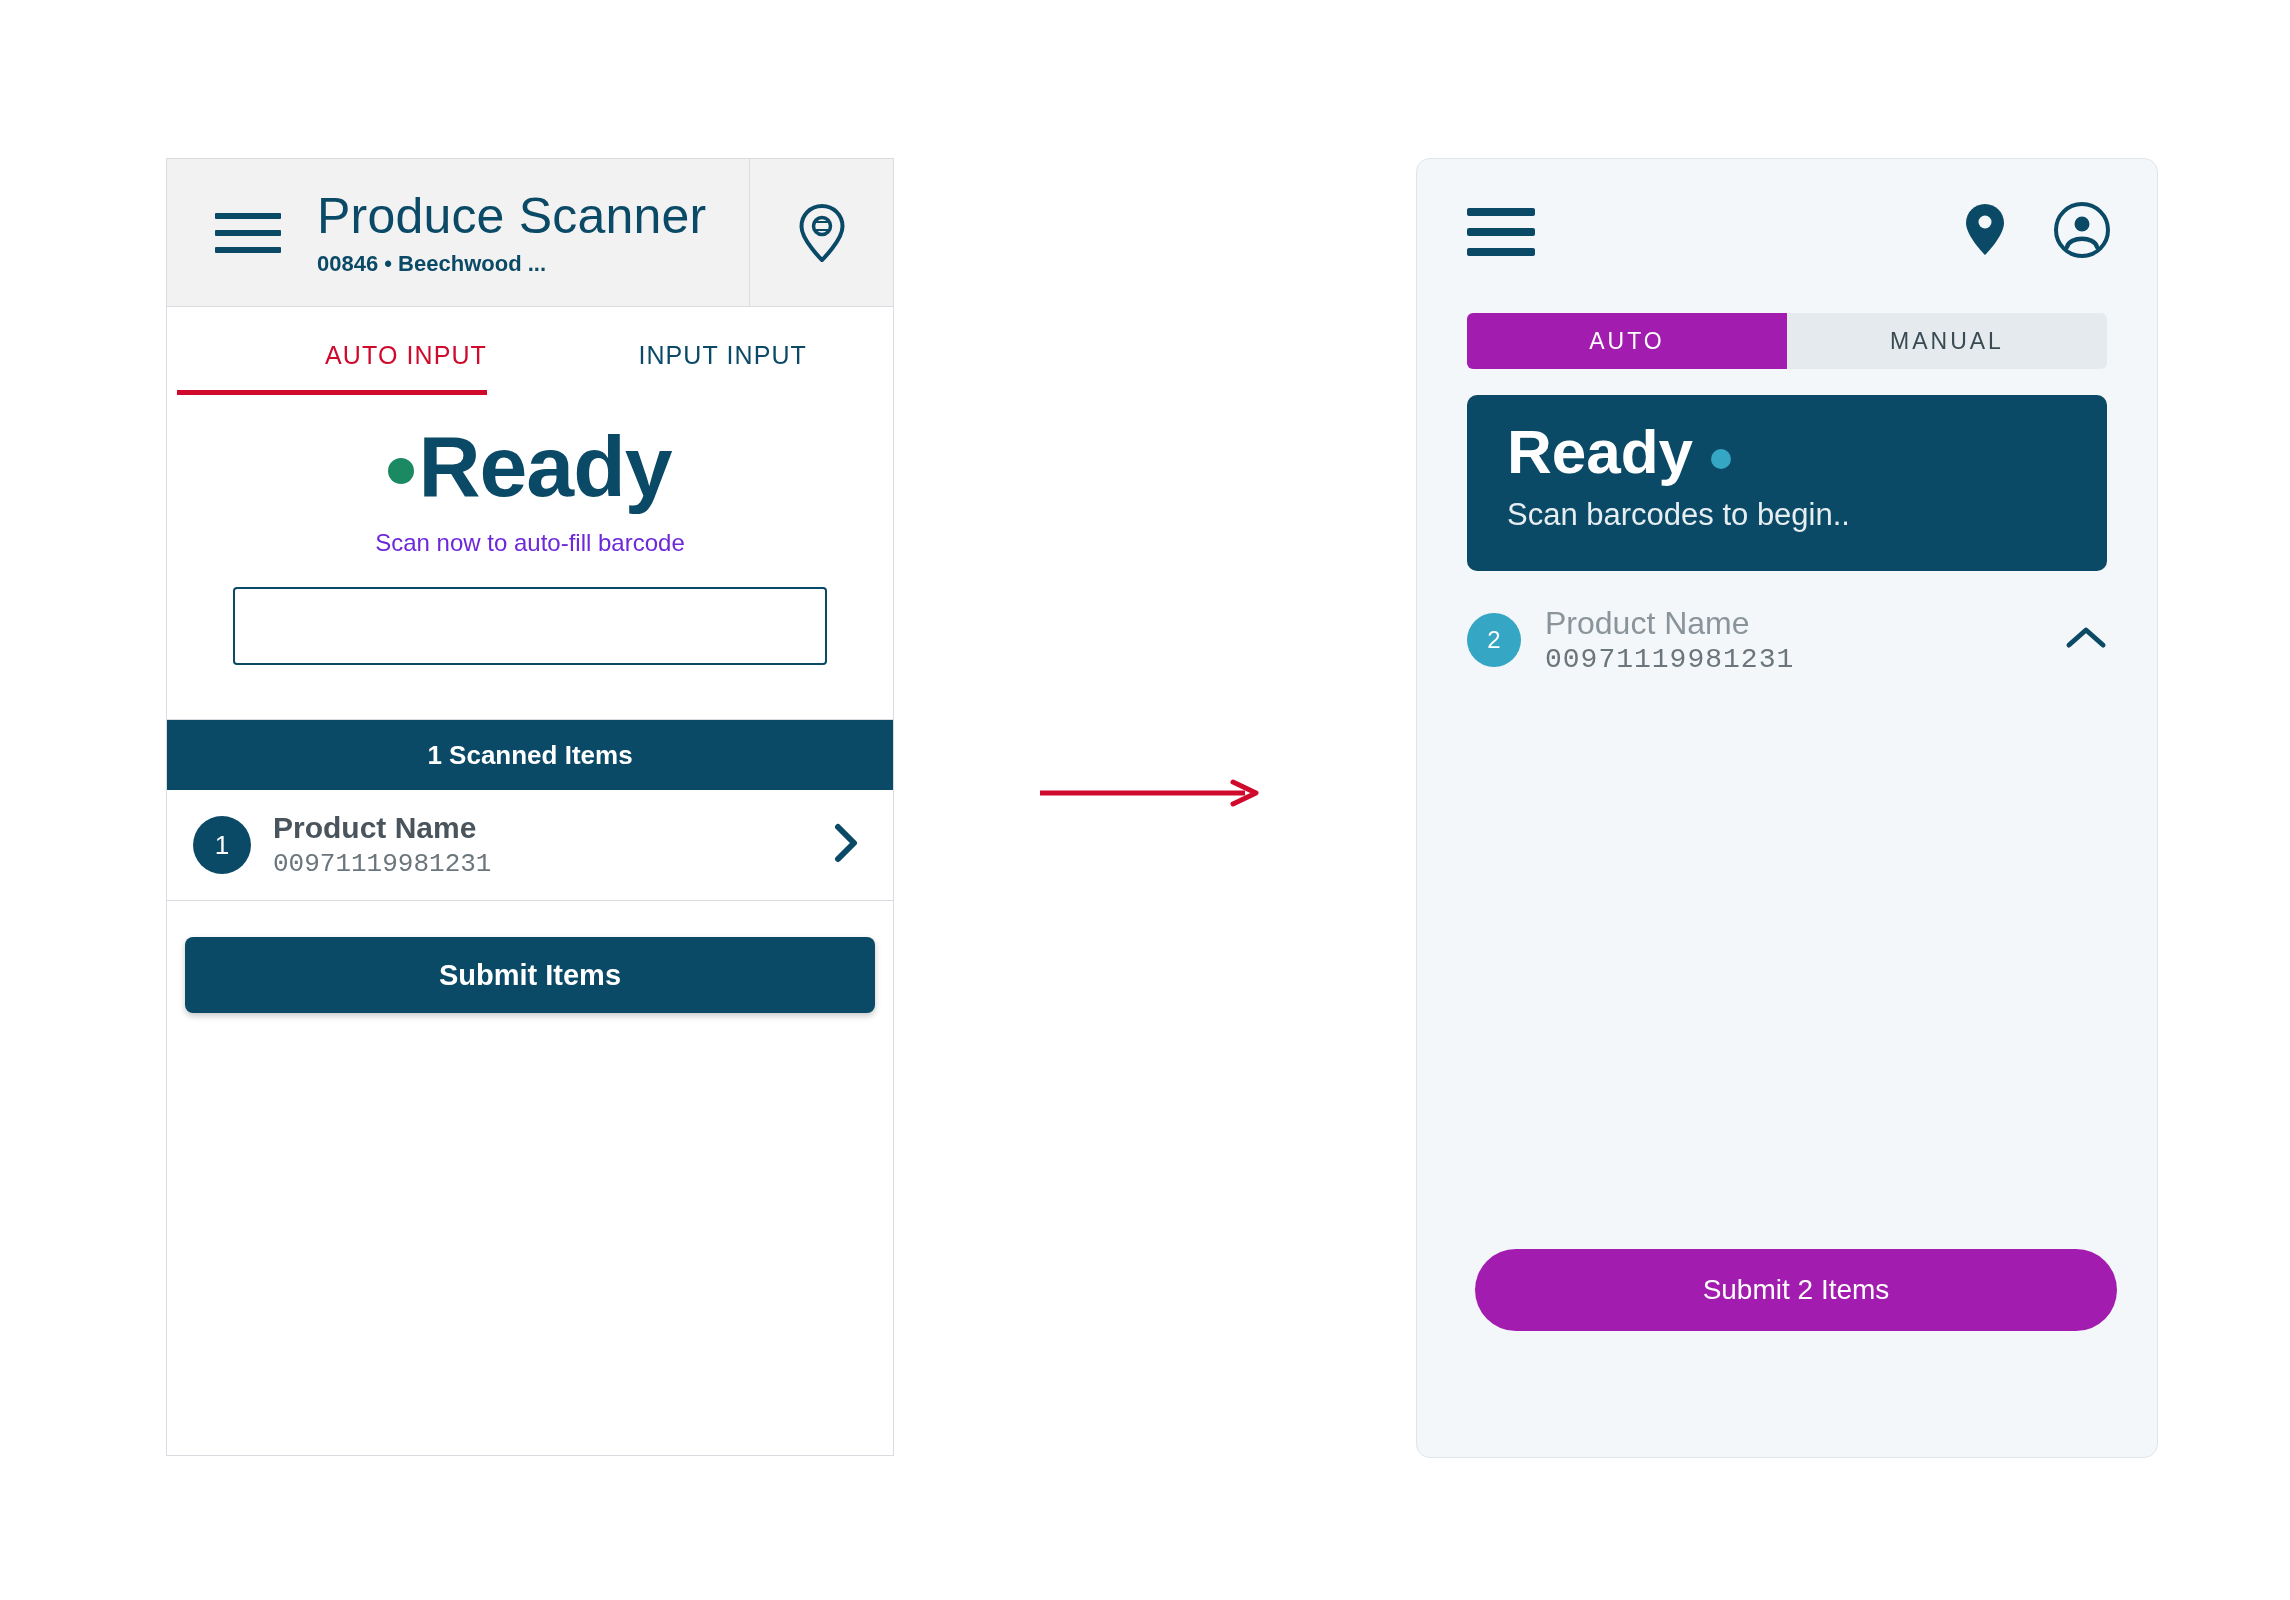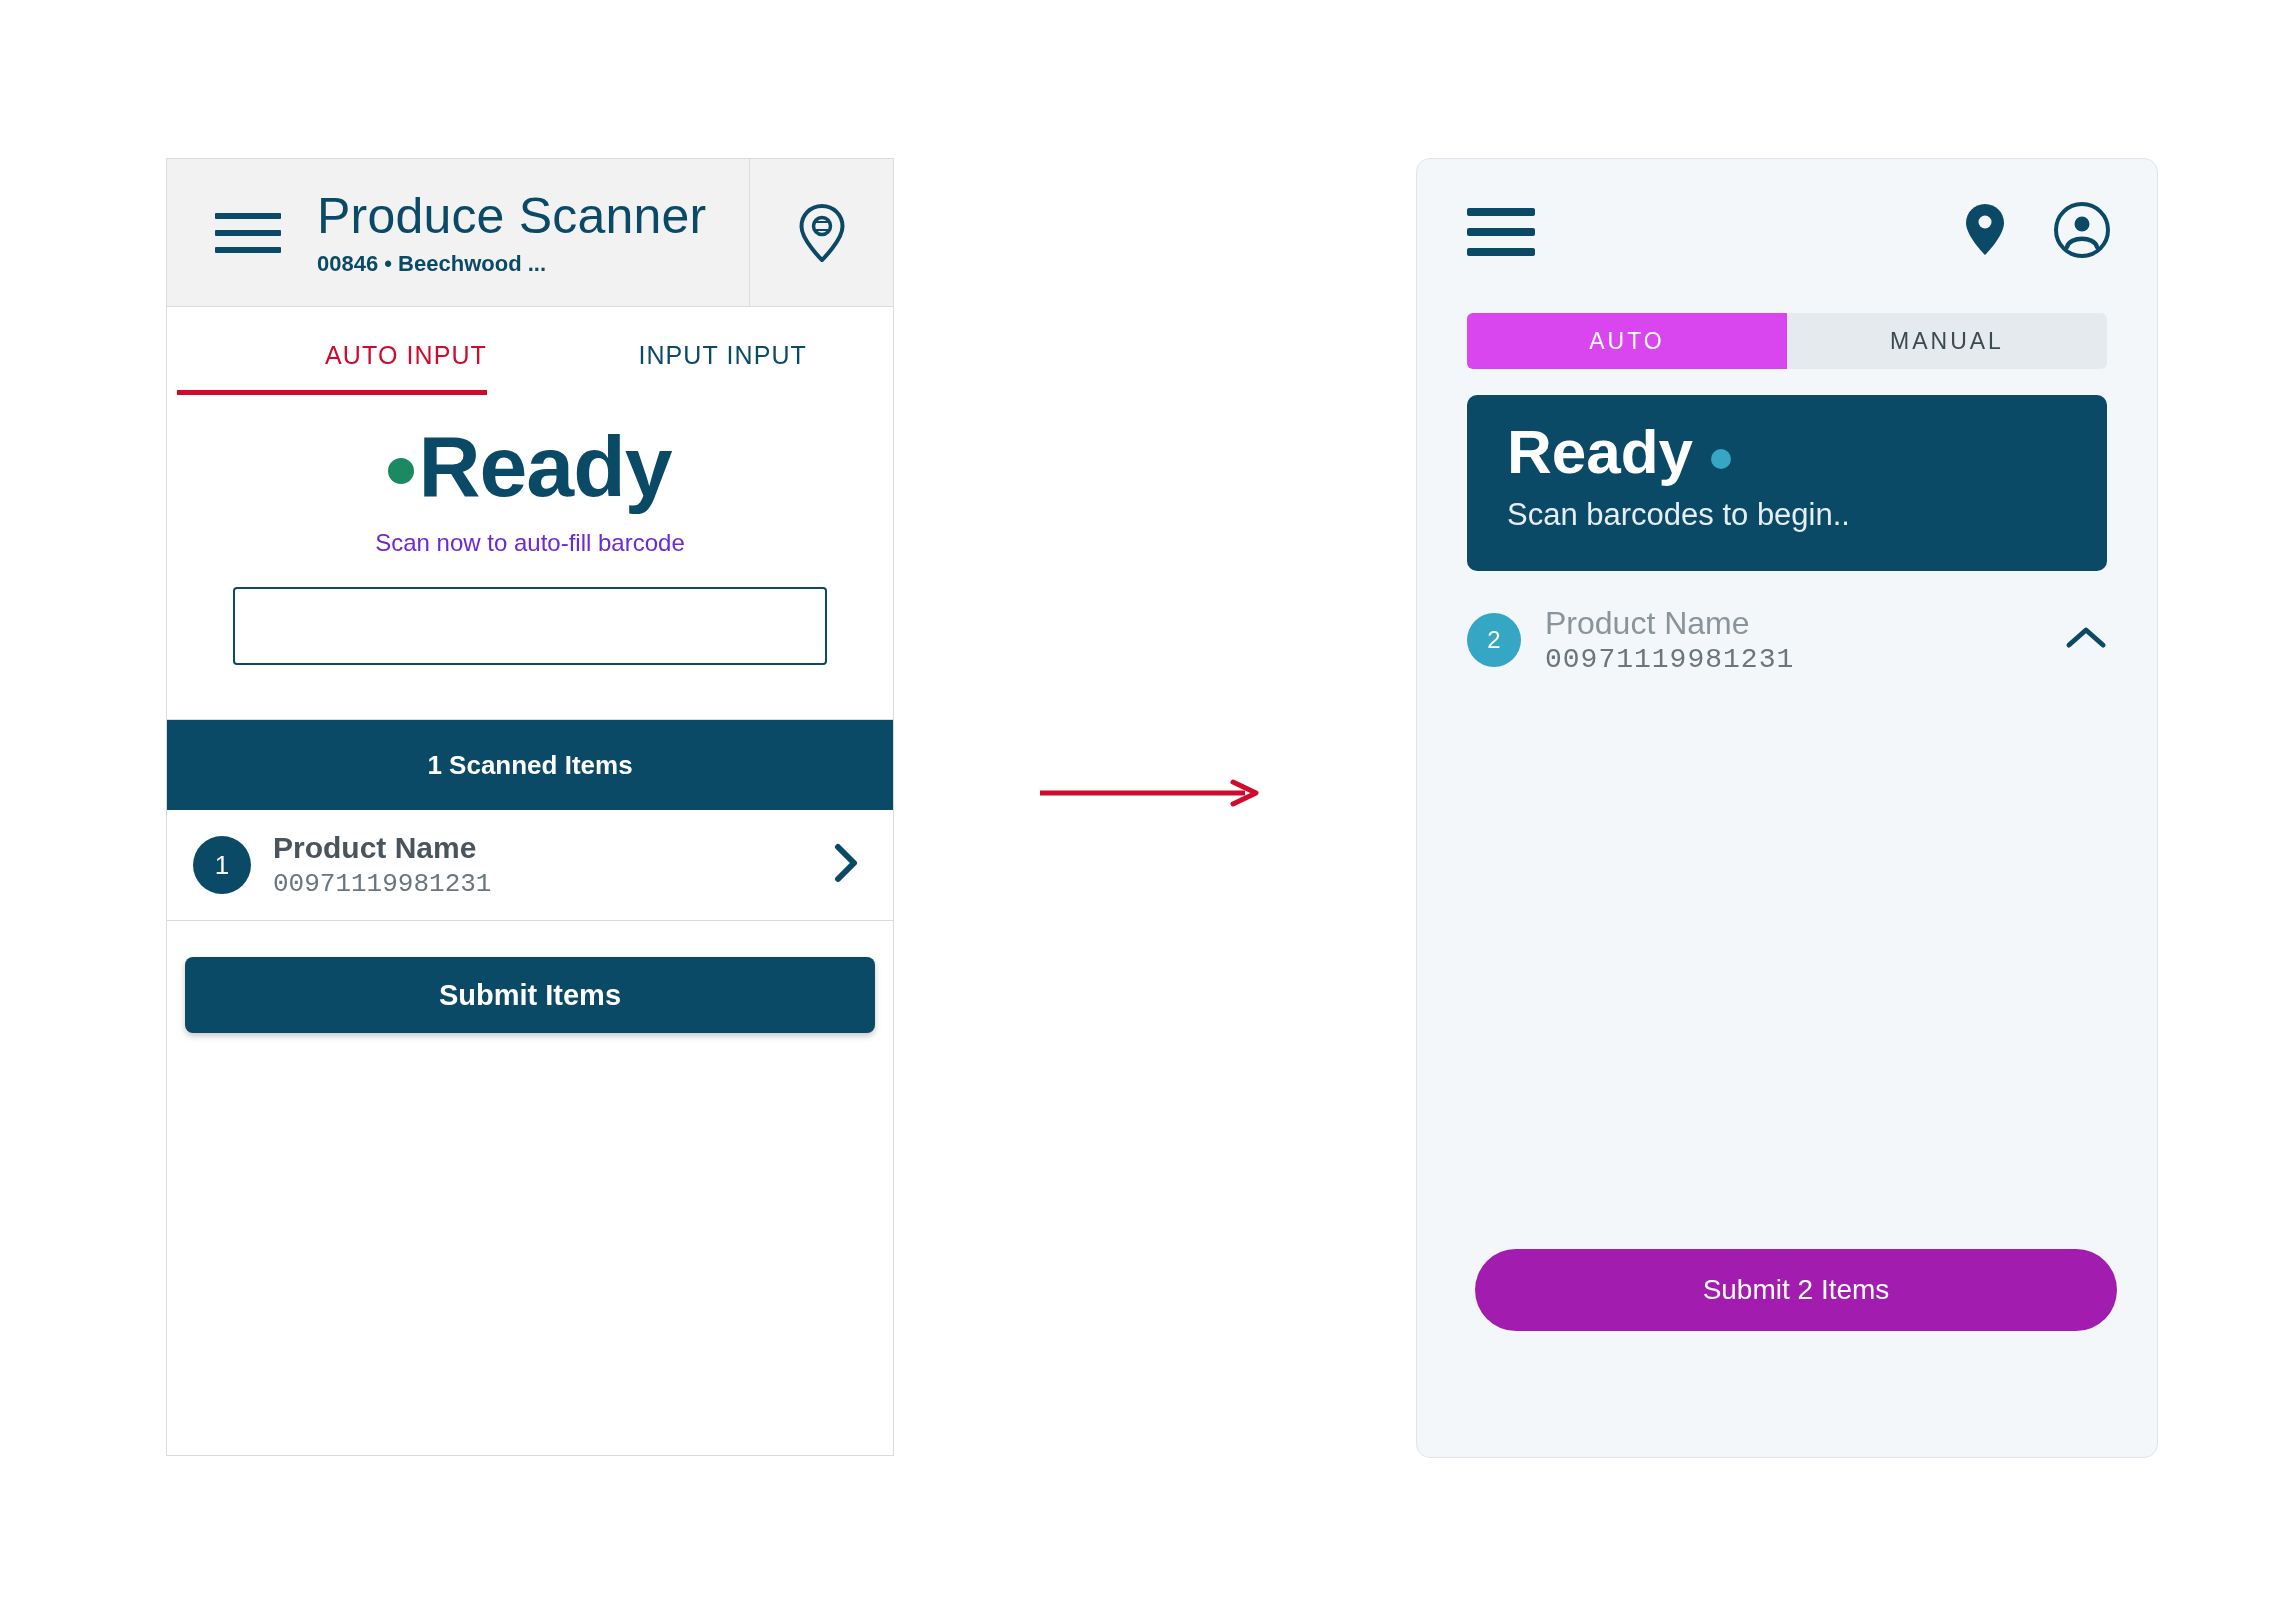--- a/index.html
+++ b/index.html
@@ -153,21 +153,21 @@
     font-family: "Liberation Sans", sans-serif;
   }
 
   .before-divider {
     height: 1px;
     background: #d9dde1;
     margin-top: 54px;
   }
 
   .scanned-header {
-    height: 90px;
+    height: 70px;
     background: #0b4a66;
     color: #ffffff;
     display: flex;
     align-items: center;
     justify-content: center;
     font-size: 26px;
     font-weight: 700;
   }
   .scanned-row {
     height: 110px;
@@ -291,21 +291,21 @@
   }
   .seg-item {
     flex: 1;
     display: flex;
     align-items: center;
     justify-content: center;
     font-size: 23px;
     letter-spacing: 3px;
     cursor: pointer;
   }
-  .seg-item.active { background: #d946ef; color: #ffffff; }
+  .seg-item.active { background: #a21caf; color: #ffffff; }
   .seg-item.inactive { background: #e4eaee; color: #3a4a52; }
 
   .ready-card {
     margin: 26px 50px 0 50px;
     height: 176px;
     background: #0b4a66;
     border-radius: 10px;
     padding: 26px 40px;
     box-sizing: border-box;
   }

